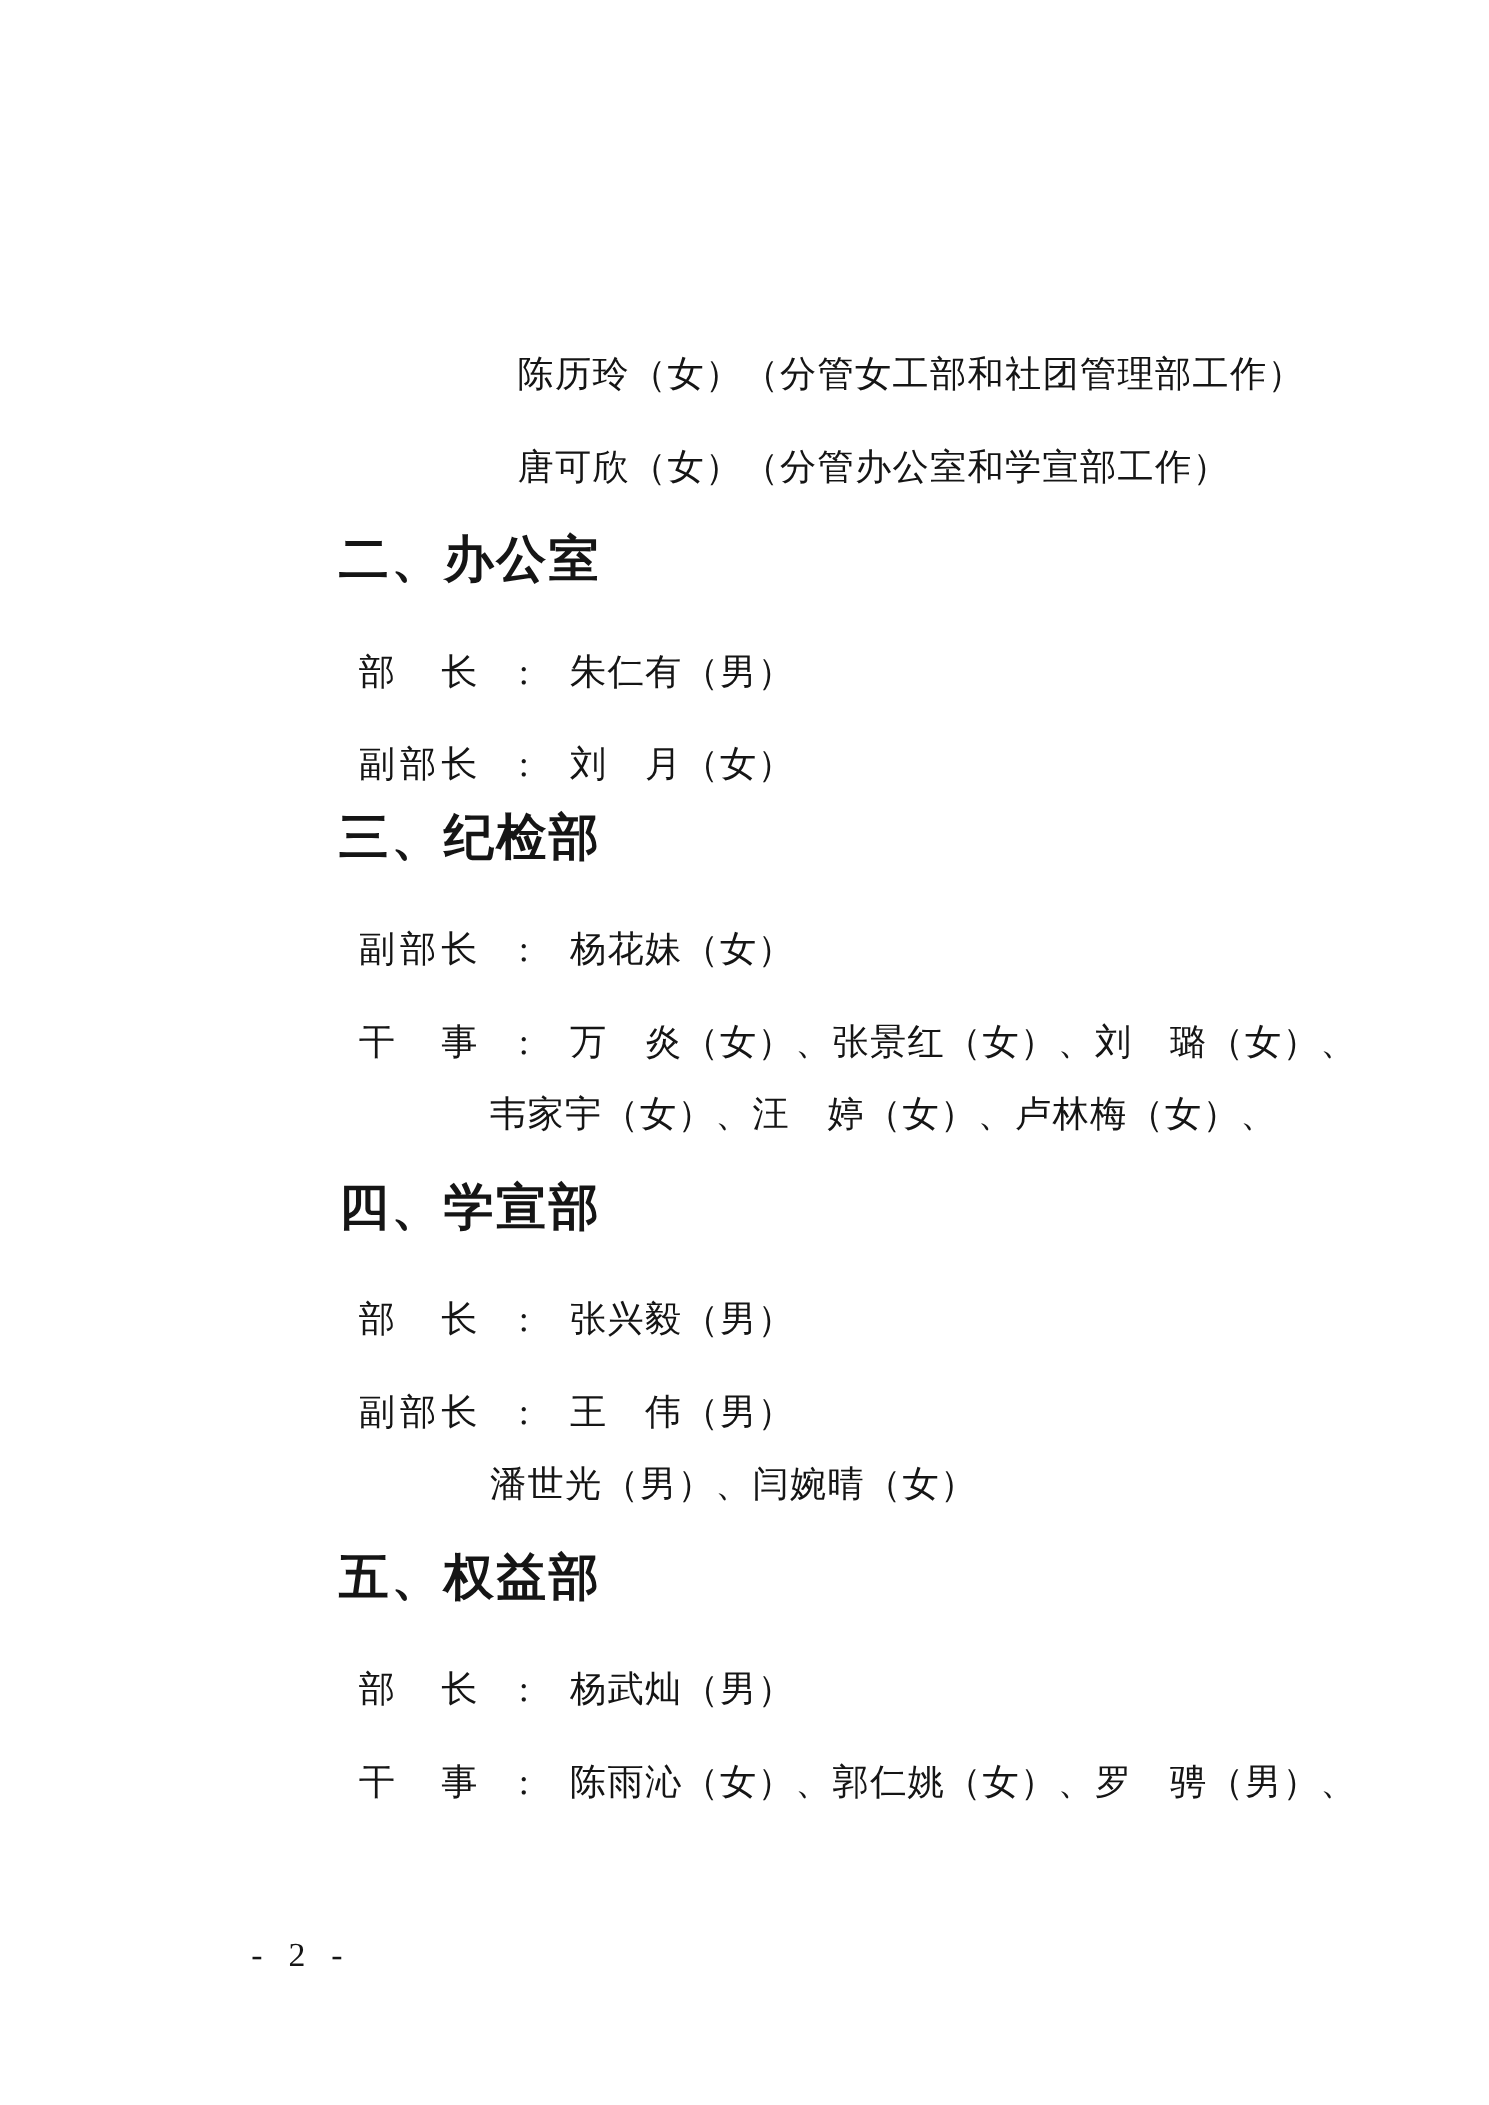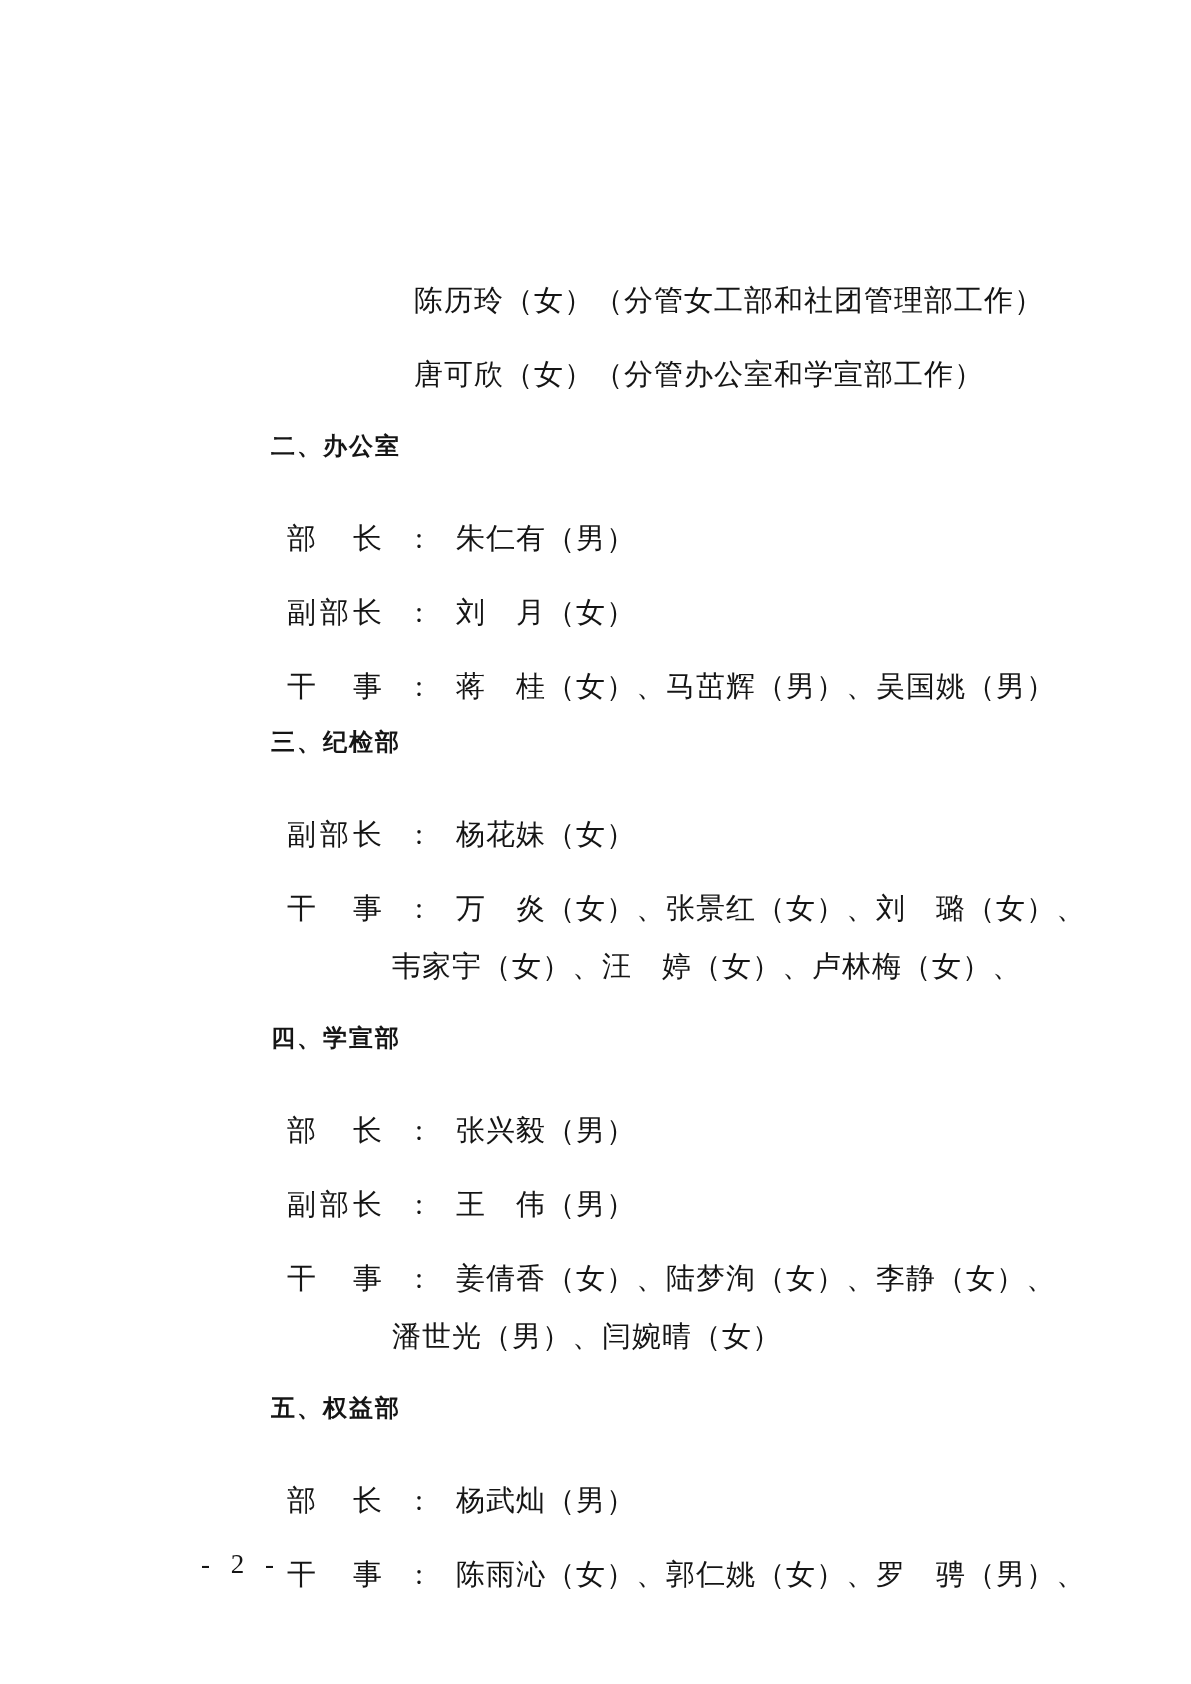--- a/index.html
+++ b/index.html
@@ -15,23 +15,23 @@
   .line {
     height: 58px;
     line-height: 58px;
     font-size: 29px;
     white-space: pre;
     letter-spacing: 1px;
   }
   .intro { margin-left: 366px; }
   .head  {
     margin-left: 223px;
-    font-family: Liberation Mono, monospace;
+    font-family: Liberation Serif, serif;
     font-weight: 700;
-    font-size: 24px;
+    font-size: 40px;
     letter-spacing: 2px;
   }
   .row  { margin-left: 223px; }
   .cont { margin-left: 344px; }
   .lbl {
     display: inline-block;
     width: 96px;
     text-align: justify;
     text-align-last: justify;
     vertical-align: top;
@@ -50,31 +50,29 @@
 <body>
 
 <div class="content">
 
   <div class="line intro">陈历玲（女）（分管女工部和社团管理部工作）</div>
   <div class="line intro">唐可欣（女）（分管办公室和学宣部工作）</div>
 
   <div class="line head">二、办公室</div>
   <div class="line row"><span class="lbl">部长</span><span class="colon">:</span><span class="val">朱仁有（男）</span></div>
   <div class="line row"><span class="lbl">副部长</span><span class="colon">:</span><span class="val">刘　月（女）</span></div>
-  <div class="line row"><span class="lbl">干事</span><span class="colon">:</span><span class="val">蒋　桂（女）、马茁辉（男）、吴国姚（男）</span></div>
 
   <div class="line head">三、纪检部</div>
   <div class="line row"><span class="lbl">副部长</span><span class="colon">:</span><span class="val">杨花妹（女）</span></div>
   <div class="line row"><span class="lbl">干事</span><span class="colon">:</span><span class="val">万　炎（女）、张景红（女）、刘　璐（女）、</span></div>
   <div class="line cont">韦家宇（女）、汪　婷（女）、卢林梅（女）、</div>
 
   <div class="line head">四、学宣部</div>
   <div class="line row"><span class="lbl">部长</span><span class="colon">:</span><span class="val">张兴毅（男）</span></div>
   <div class="line row"><span class="lbl">副部长</span><span class="colon">:</span><span class="val">王　伟（男）</span></div>
-  <div class="line row"><span class="lbl">干事</span><span class="colon">:</span><span class="val">姜倩香（女）、陆梦洵（女）、李静（女）、</span></div>
   <div class="line cont">潘世光（男）、闫婉晴（女）</div>
 
   <div class="line head">五、权益部</div>
   <div class="line row"><span class="lbl">部长</span><span class="colon">:</span><span class="val">杨武灿（男）</span></div>
   <div class="line row"><span class="lbl">干事</span><span class="colon">:</span><span class="val">陈雨沁（女）、郭仁姚（女）、罗　骋（男）、</span></div>
 
 </div>
 
 <div class="footer">- 2 -</div>
 

